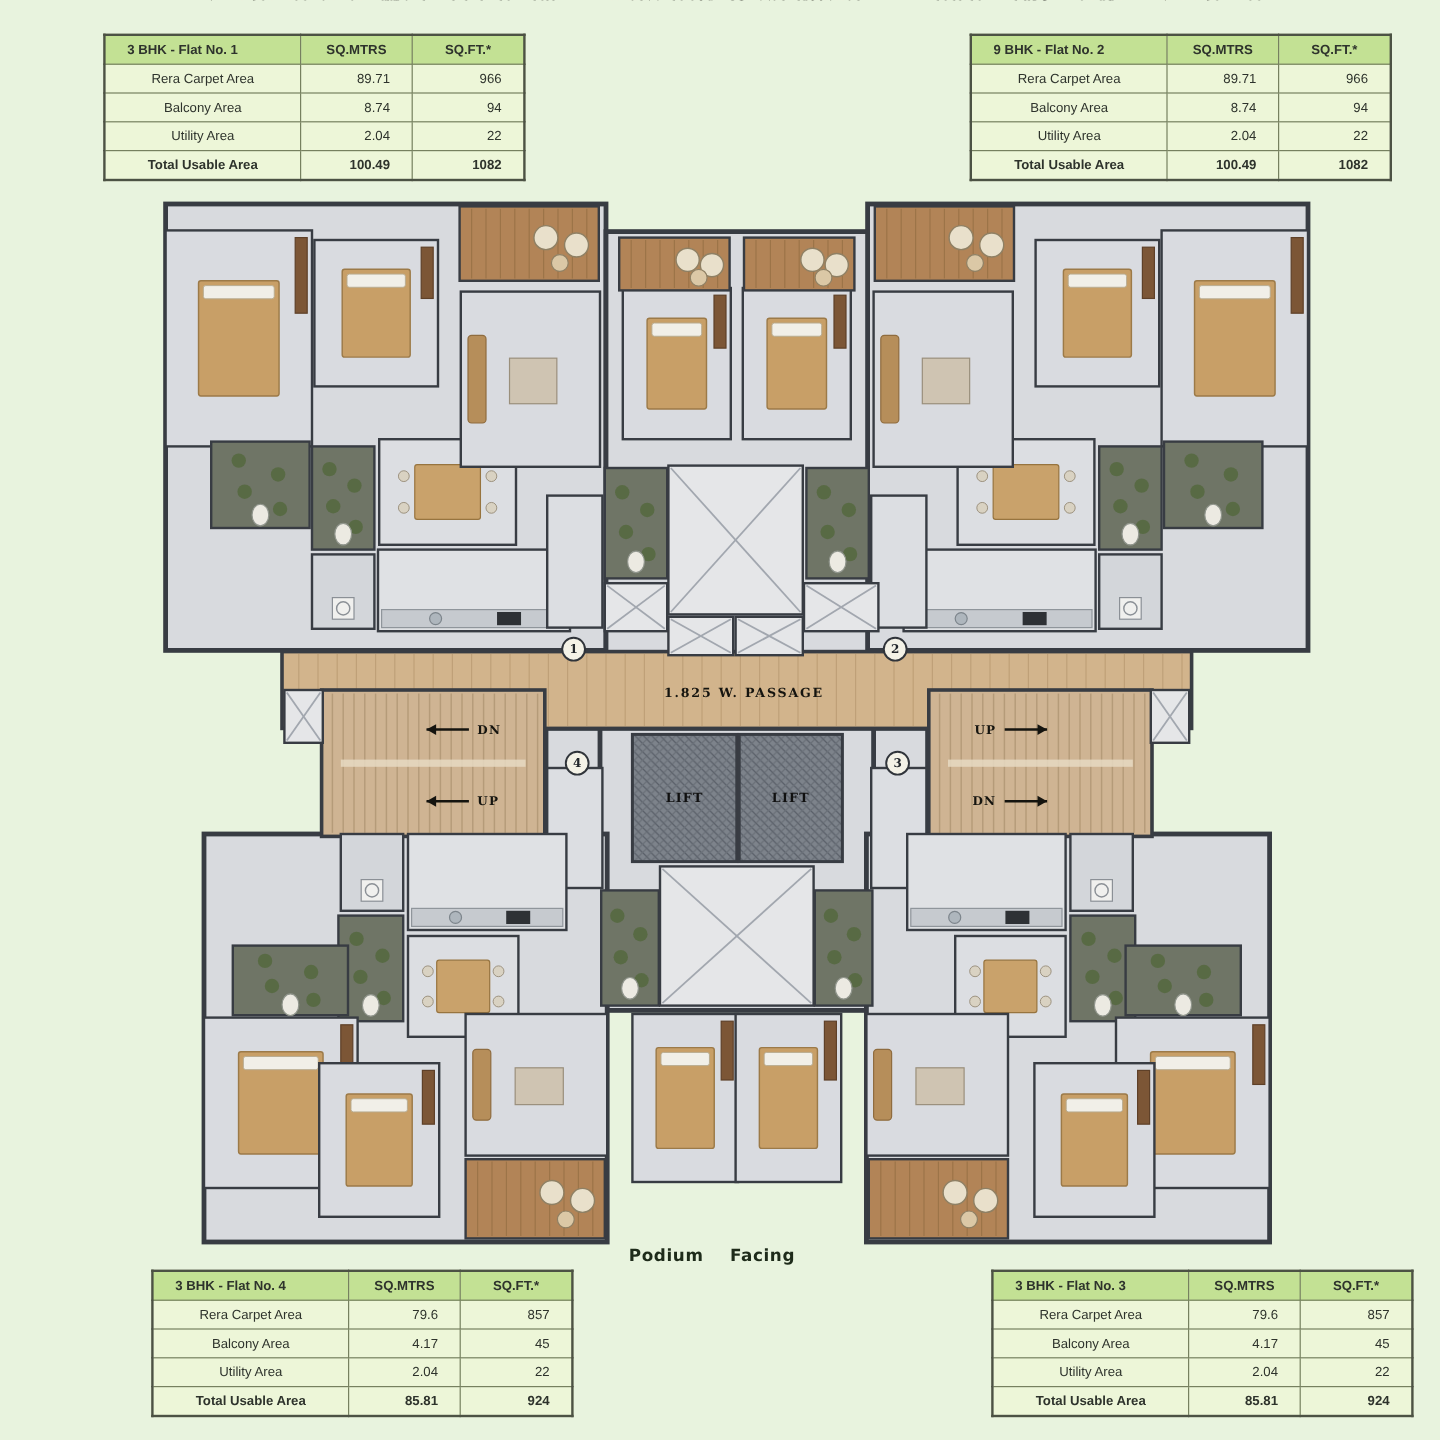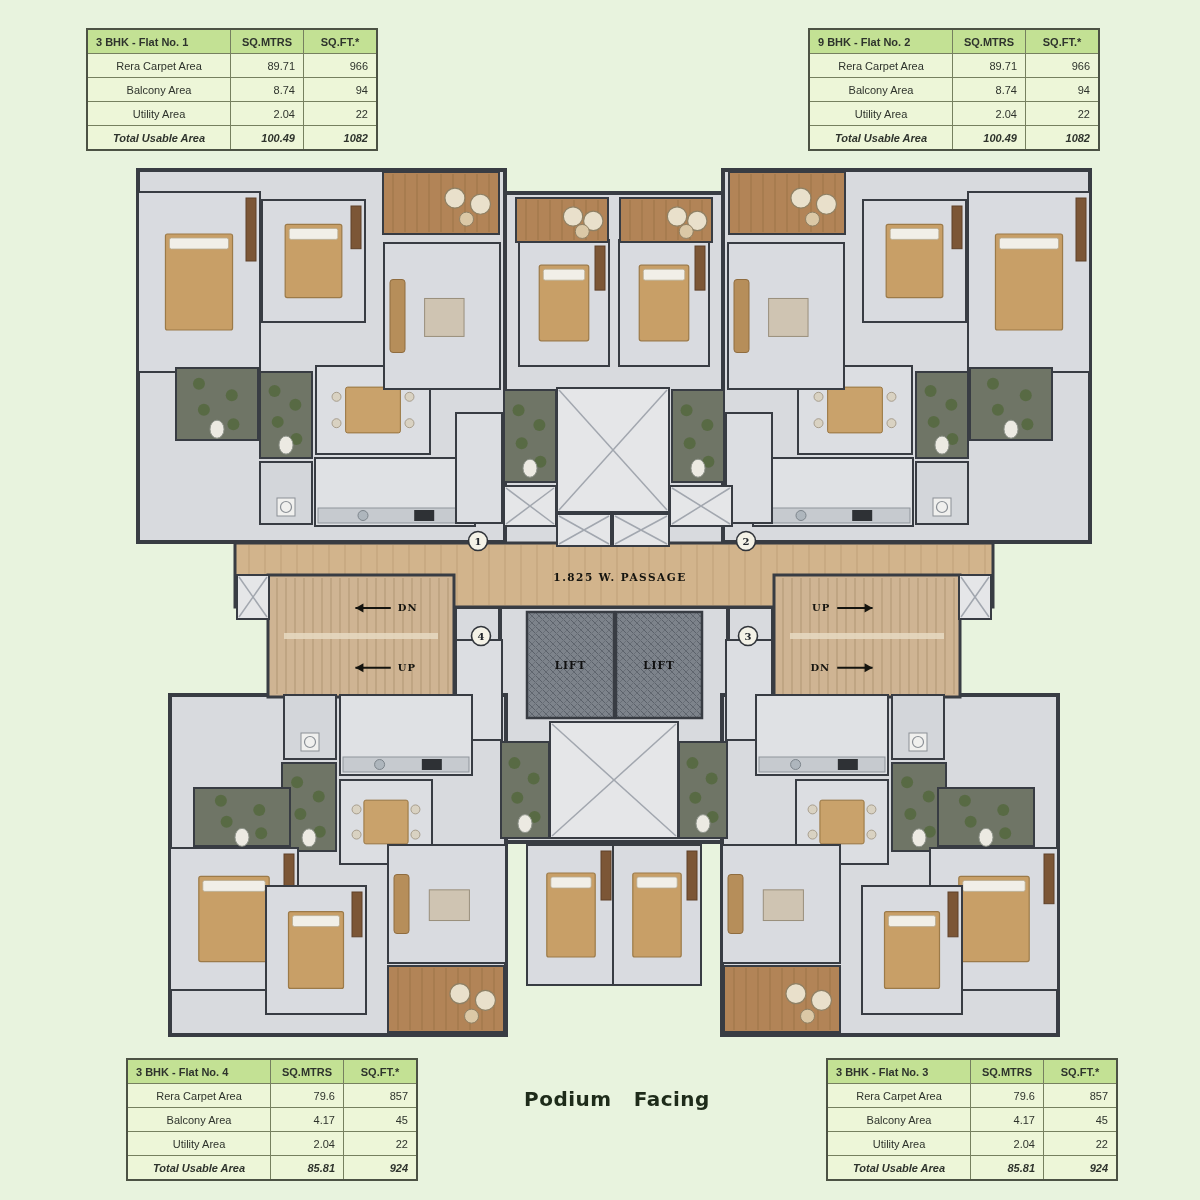--- a/index.html
+++ b/index.html
@@ -4,29 +4,29 @@
 <style>
   html,body{margin:0;padding:0;}
   body{width:1200px;height:1200px;overflow:hidden;position:relative;
        background:#e8f3de;font-family:"Liberation Sans",sans-serif;}
   .stage{position:absolute;inset:0;}
   #plan{position:absolute;inset:0;}
   #plan svg{display:block;}
   .area-table{position:absolute;}
   .area-table table{border-collapse:collapse;background:#edf6d8;border:2px solid #4c5244;}
   .area-table th,.area-table td{border:1px solid #76805f;font-size:11px;color:#2e332c;
-       padding:3px 8px;height:17px;font-family:"Liberation Sans",sans-serif;}
+       padding:3px 18px;height:17px;font-family:"Liberation Sans",sans-serif;}
   .area-table thead th{background:#c3e194;font-weight:bold;text-align:left;}
   .area-table thead th.num{text-align:center;}
   .area-table td.lbl{text-align:center;width:126px;}
   .area-table td.num{text-align:right;width:56px;}
-  .area-table tr.total td{font-weight:bold;font-style:italic;}
+  .area-table tr.total td{font-weight:bold;}
   .podium{position:absolute;top:1039px;left:524px;display:flex;gap:22px;
-       font-weight:bold;font-size:20px;color:#1e2b1a;
-       font-family:"DejaVu Sans",sans-serif;letter-spacing:.5px;margin-top:48px;}
+       font-weight:bold;font-size:14px;color:#1e2b1a;
+       font-family:"DejaVu Sans",sans-serif;letter-spacing:.5px;}
 </style>
 </head>
 <body>
 
 <div class="stage">
   <div id="plan">
       <svg viewBox="0 0 1200 1200" width="1200" height="1200">
         <defs>
           <pattern id="lifthatch" width="7" height="7" patternUnits="userSpaceOnUse">
             <rect x="0" y="0" width="7" height="7" fill="#7d838b"></rect>

